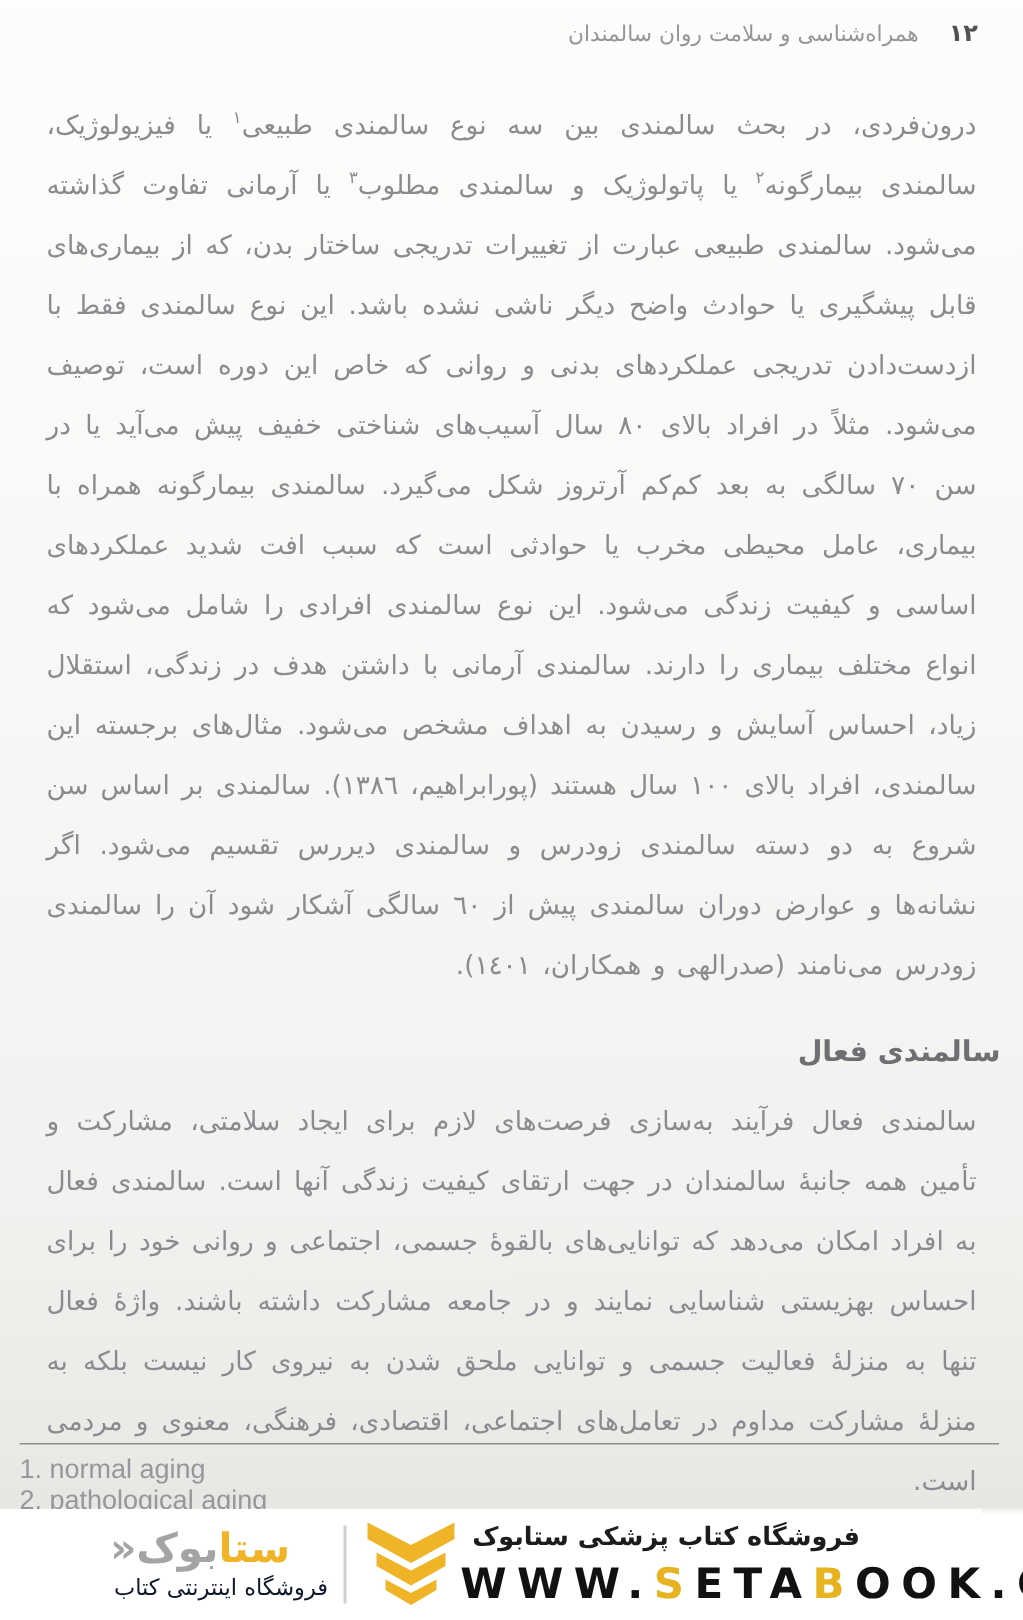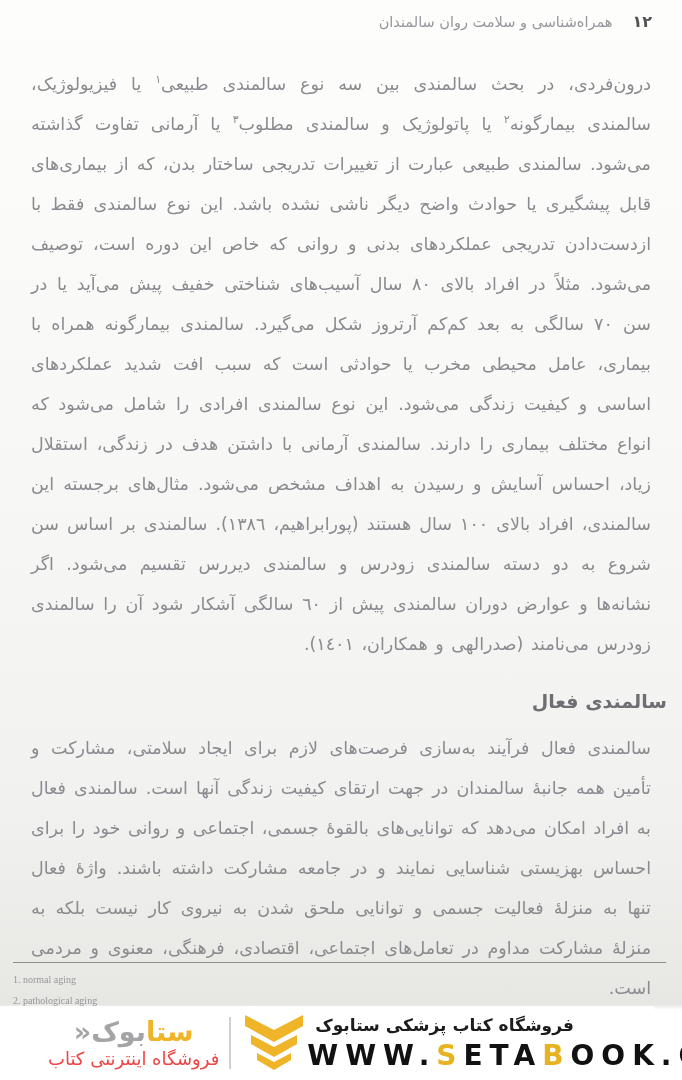--- a/index.html
+++ b/index.html
@@ -72,22 +72,22 @@
     right: 16px;
     direction: ltr;
     z-index: 1;
   }
   .fn-rule {
     height: 0;
     border-top: 1.5px solid #8d8d8b;
     margin-bottom: 6px;
   }
   .fn {
-    font-family: Liberation Serif, serif;
-    font-size: 10px;
+    font-family: Liberation Sans, sans-serif;
+    font-size: 18px;
     line-height: 21px;
     color: #97979b;
   }
   
   .site-footer {
     position: absolute;
     left: 0;
     bottom: 0;
     width: 654px;
     height: 74px;
@@ -112,24 +112,25 @@
     font-size: 27px;
     font-weight: bold;
     line-height: 28px;
     letter-spacing: 0;
     white-space: nowrap;
   }
   .wm-gold { color: #efb428; }
   .wm-gray { color: #a4a4a6; }
   .logo-sub {
     direction: rtl;
-    font-size: 18px;
-    color: #ef4444;
+    font-size: 15px;
+    color: #0f172a;
     margin-top: 2px;
     white-space: nowrap;
+    margin-left: 28px;
   }
   .logo-divider {
     width: 2px;
     height: 52px;
     background: #d0d0d0;
   }
   .chevron-icon { display: block; }
   .footer-right {
     direction: rtl;
     text-align: left;

